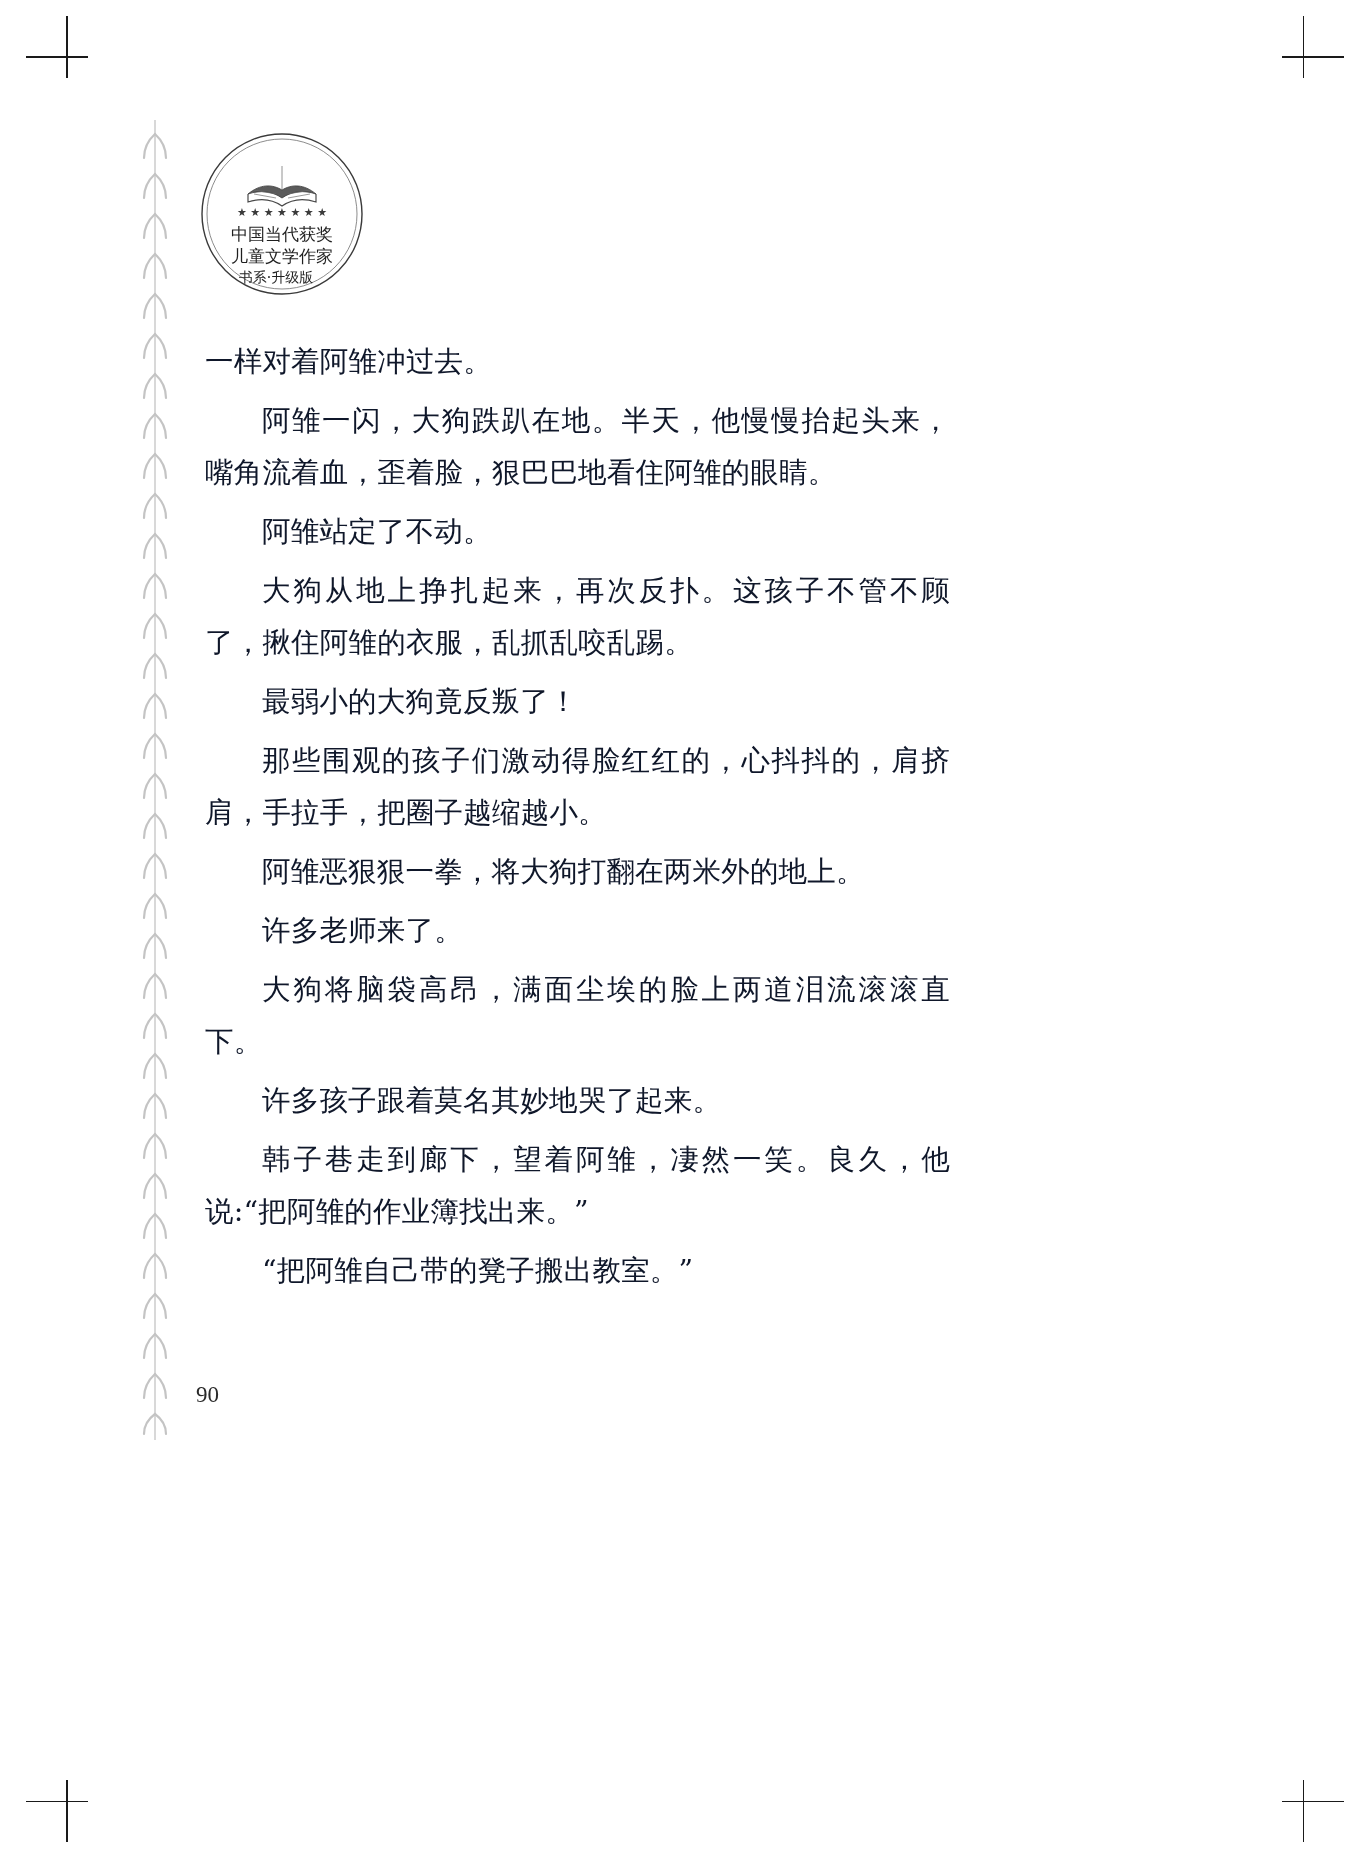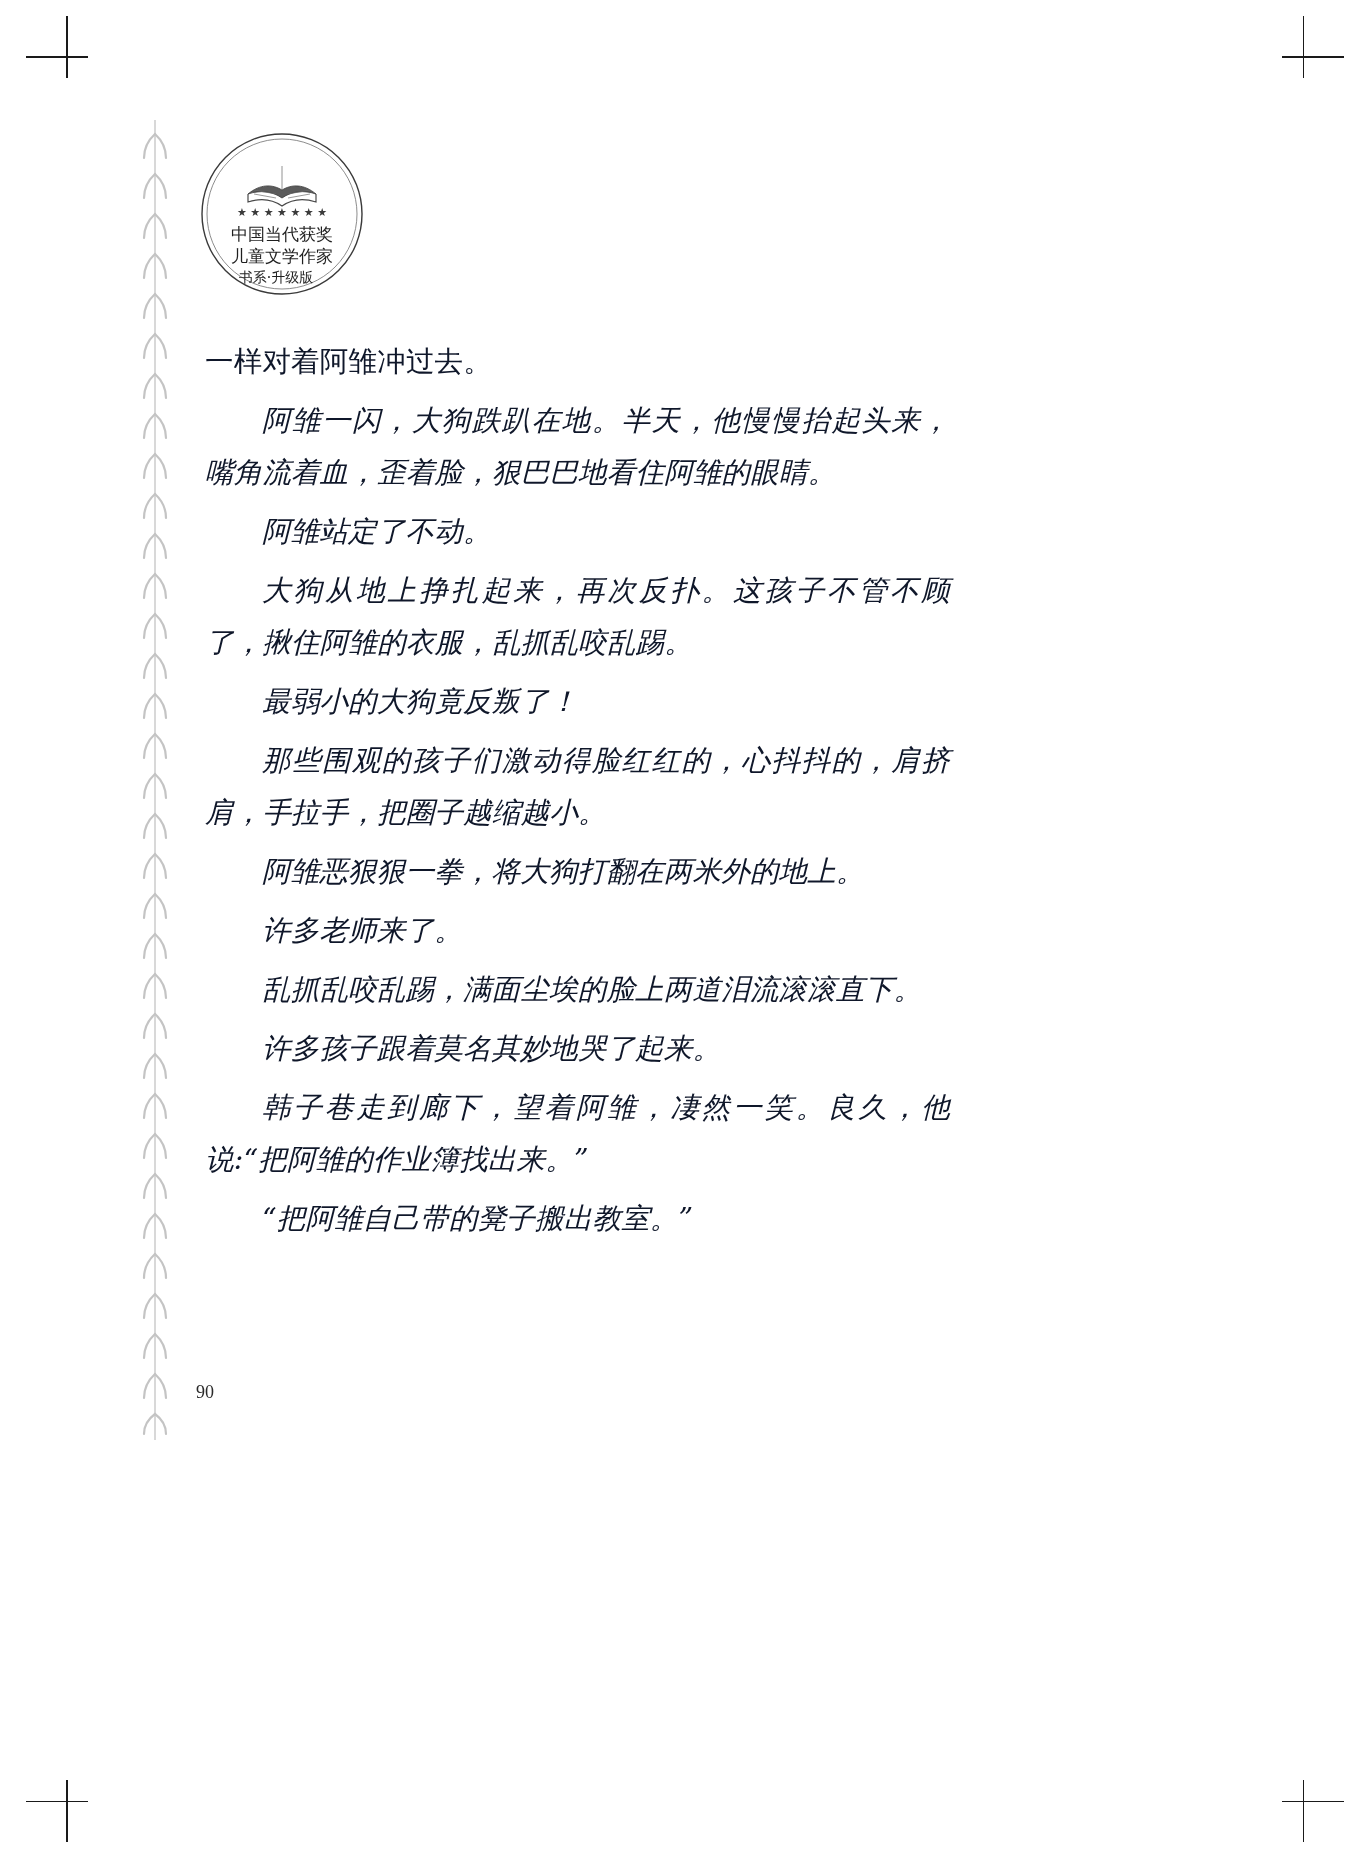--- a/index.html
+++ b/index.html
@@ -78,28 +78,28 @@
   .content p {
     margin: 0 0 7px 0;
     font-size: 28.5px;
     line-height: 52px;
     color: #0f172a;
     text-align: justify;
     text-justify: inter-character;
     letter-spacing: 0.2px;
     font-family: "DejaVu Serif", "Liberation Serif", serif;
   }
-  .content p.indent { text-indent: 2em; font-style: italic; }
+  .content p.indent { text-indent: 2em; }
 
   
   .folio {
     position: absolute;
     left: 196px;
     top: 1382px;
-    font-size: 18px;
+    font-size: 23px;
     color: #2a2a2a;
     font-family: "Liberation Serif", serif;
   }
 </style>
 </head>
 <body>
 
 <div class="page">
 
   <div class="crop crop-tl">
@@ -221,21 +221,21 @@
 
   <div class="content">
     <p>一样对着阿雏冲过去。</p>
     <p class="indent">阿雏一闪，大狗跌趴在地。半天，他慢慢抬起头来，嘴角流着血，歪着脸，狠巴巴地看住阿雏的眼睛。</p>
     <p class="indent">阿雏站定了不动。</p>
     <p class="indent">大狗从地上挣扎起来，再次反扑。这孩子不管不顾了，揪住阿雏的衣服，乱抓乱咬乱踢。</p>
     <p class="indent">最弱小的大狗竟反叛了！</p>
     <p class="indent">那些围观的孩子们激动得脸红红的，心抖抖的，肩挤肩，手拉手，把圈子越缩越小。</p>
     <p class="indent">阿雏恶狠狠一拳，将大狗打翻在两米外的地上。</p>
     <p class="indent">许多老师来了。</p>
-    <p class="indent">乱抓乱咬乱踢，满面尘埃的脸上两道泪流滚滚直下。</p>
+    <p class="indent">大狗将脑袋高昂，满面尘埃的脸上两道泪流滚滚直下。</p>
     <p class="indent">许多孩子跟着莫名其妙地哭了起来。</p>
     <p class="indent">韩子巷走到廊下，望着阿雏，凄然一笑。良久，他说:“把阿雏的作业簿找出来。”</p>
     <p class="indent">“把阿雏自己带的凳子搬出教室。”</p>
   </div>
 
   <div class="folio">90</div>
 
 </div>
 
 </body></html>

